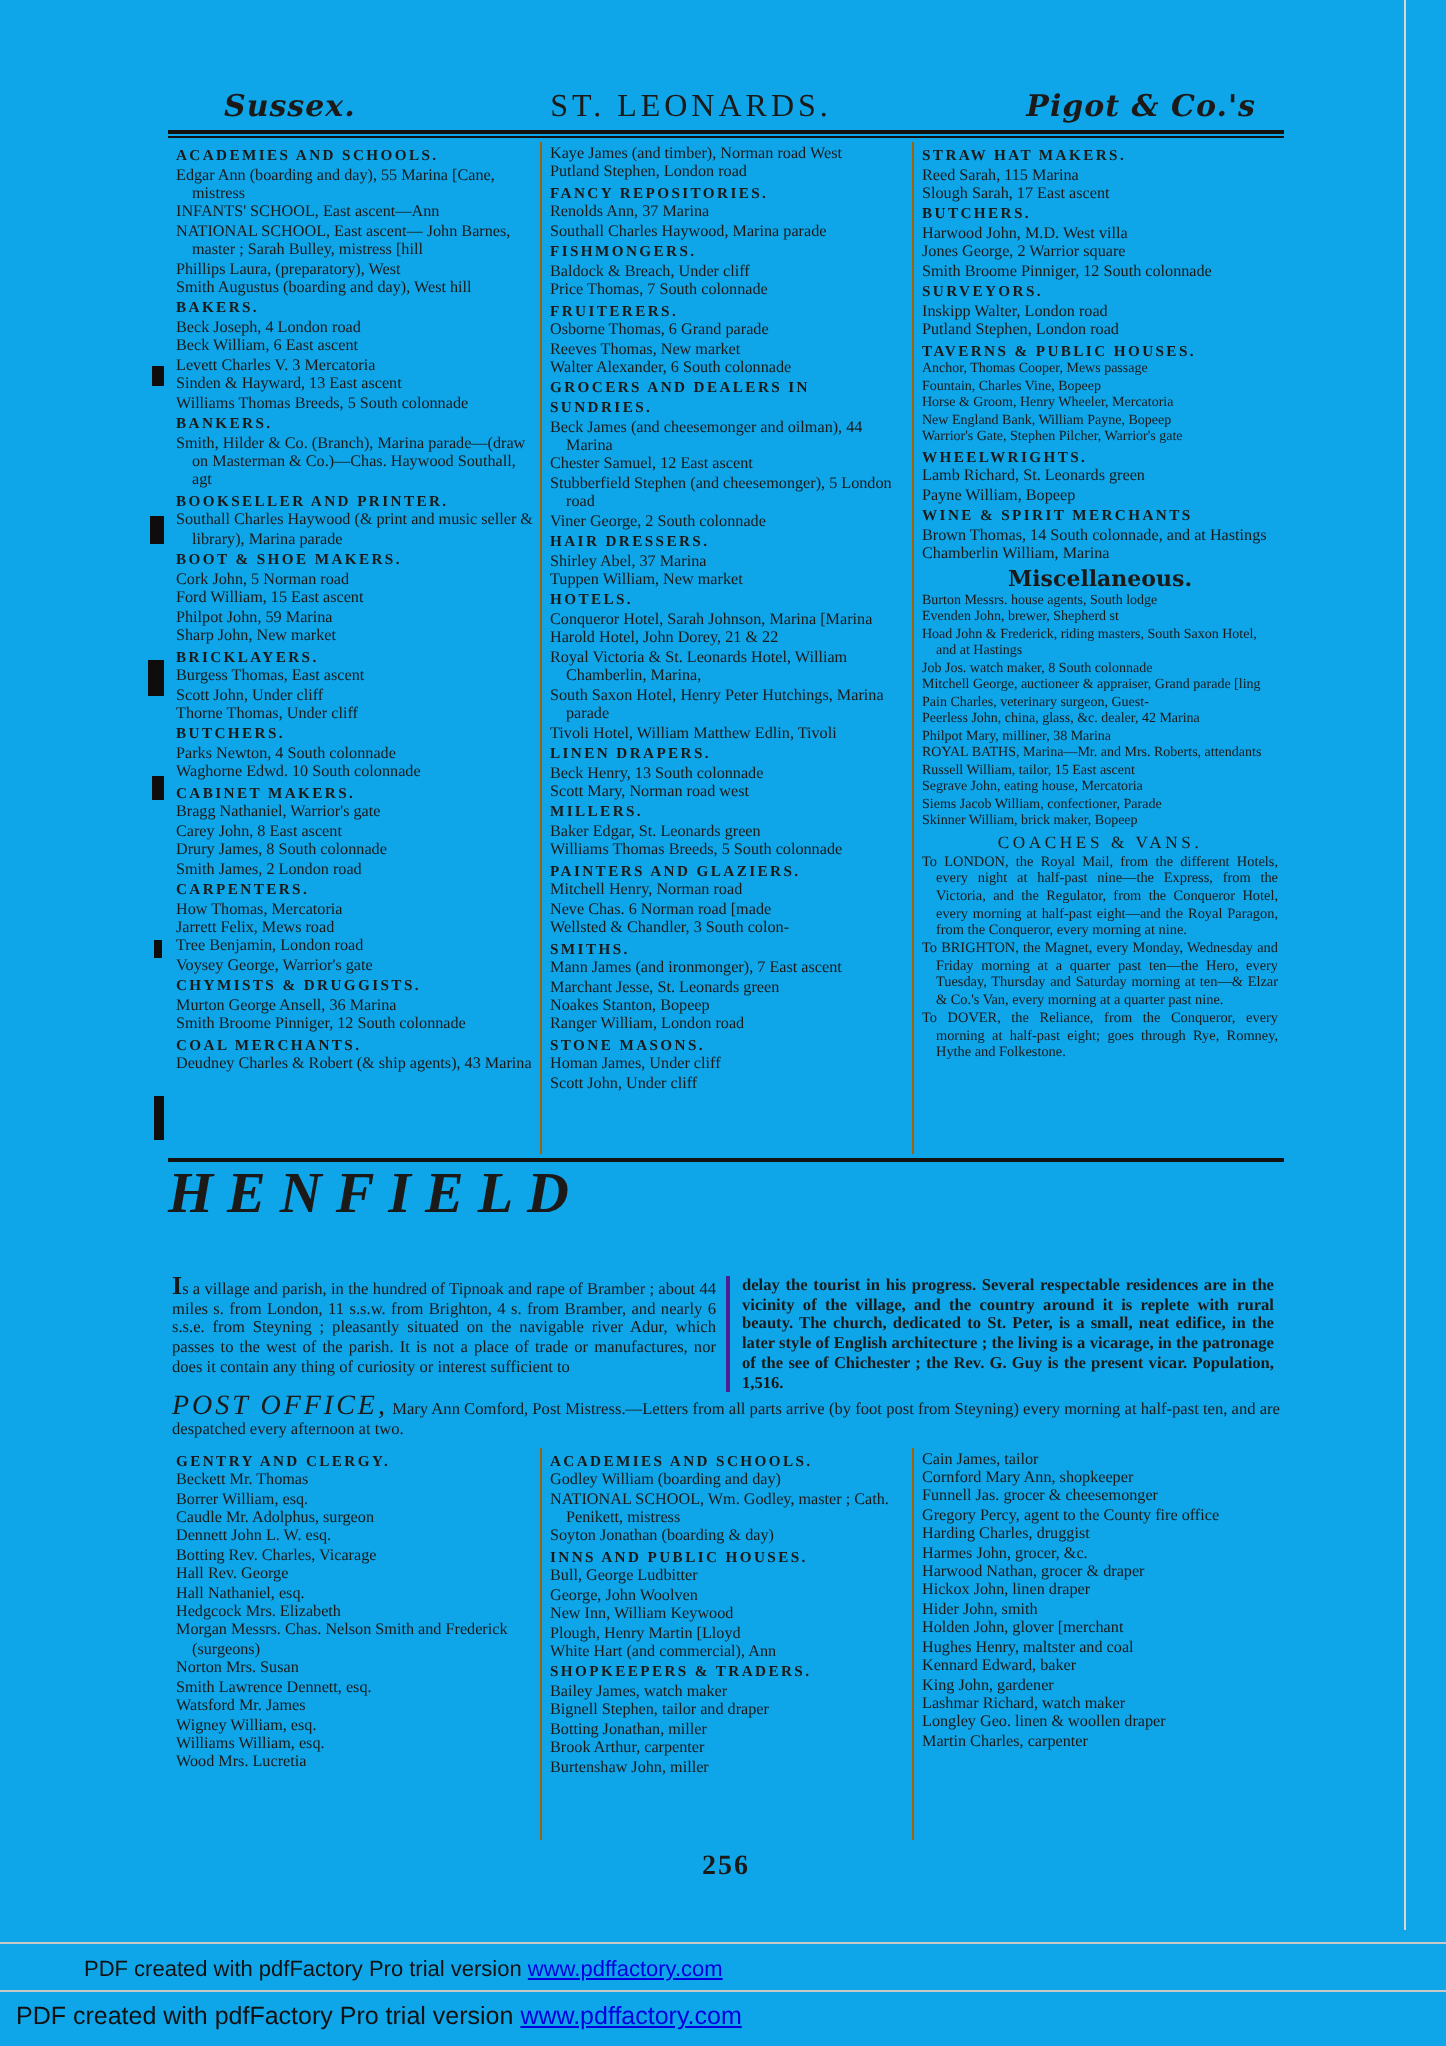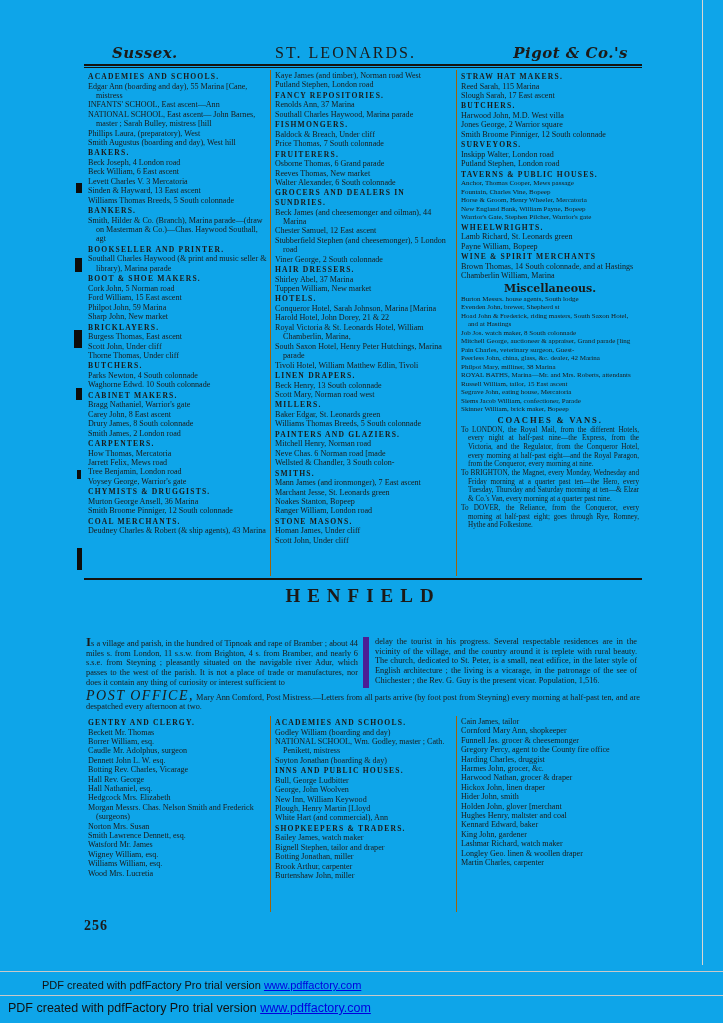--- a/index.html
+++ b/index.html
@@ -14,40 +14,40 @@
   .hdr .bl { font-family:"DejaVu Serif", serif; font-weight:bold; font-style:italic; font-size:15px; letter-spacing:.5px; }
   .hdr .ctr { font-size:16px; letter-spacing:2px; font-weight:500; }
   .rule2 { border-top:2px solid #15130f; border-bottom:1px solid #15130f; height:4px; margin-bottom:2px; }
 
   
   .cols { display:flex; height:506px; overflow:hidden; }
   .col { width:186px; padding:1px 3px 0 4px; overflow:hidden; }
   .col + .col { border-left:1px solid #a16207; }
 
   .li-h  { font-weight:bold; font-size:7.6px; letter-spacing:1.2px; line-height:9.6px; margin-top:1px; }
-  .li-h2 { font-weight:bold; text-align:center; font-size:8.6px; letter-spacing:1.8px; line-height:11px; margin-top:1px; }
+  .li-h2 { font-weight:normal; text-align:center; font-size:8.6px; letter-spacing:1.8px; line-height:11px; margin-top:1px; }
   .li-hb { font-weight:bold; text-align:center; font-family:"DejaVu Serif", serif; font-size:11px; line-height:13px; margin-top:1px; }
   .li-e  { font-size:8.1px; line-height:9.4px; text-indent:-8px; padding-left:8px; }
   .li-es { font-size:7px;  line-height:8.5px; text-indent:-7px; padding-left:7px; }
   .li-p  { font-size:7.2px; line-height:8.7px; text-indent:-7px; padding-left:7px; text-align:justify; }
 
   
   .rule-heavy { border-top:2.5px solid #15130f; margin-top:2px; }
-  .hf-title { text-align:center; font-weight:bold; font-size:19px; letter-spacing:7px; line-height:26px; margin:3px 0 1px; }
+  .hf-title { text-align:left; font-weight:bold; font-size:29px; letter-spacing:7px; line-height:26px; margin:3px 0 1px;font-style:italic; }
   .prose { display:flex;margin-top:28px; }
   .prose-col { width:50%; padding:0 5px 0 2px; font-size:8.3px; line-height:9.7px; text-align:justify; }
-  .prose-col.right { border-left:6px solid #4c1d95; padding-left:6px; }
+  .prose-col.right { border-left:2px solid #4c1d95; padding-left:6px;font-weight:bold; }
   .dropcap { font-size:13px; font-weight:bold; }
   .postoffice { font-size:8.3px; line-height:9.7px; text-align:justify; padding:3px 2px 0 2px; }
   .po-label { font-weight:normal; font-style:italic; font-size:14px; letter-spacing:1.5px; }
 
   
   .cols-b { display:flex; height:196px; overflow:hidden; margin-top:4px; }
 
-  .pageno { font-weight:bold; font-size:14px; letter-spacing:1px; margin-top:6px;font-family:Liberation Serif, serif; }
+  .pageno { text-align:center; font-weight:bold; font-size:14px; letter-spacing:1px; margin-top:6px;font-family:Liberation Serif, serif; }
 
   
   .foot-sep { position:absolute; left:0; width:723px; border-top:1px solid #c9c9c9; }
   .foot { position:absolute; font-family:"Liberation Sans", sans-serif; color:#111; white-space:nowrap; }
   .foot a { color:#0000de; text-decoration:underline; }
   .f1 { left:42px; top:979px; font-size:11px; }
   .f2 { left:8px;  top:1001px; font-size:12.5px; }
 
   
   .art { position:absolute; background:#0e0d0b; }

